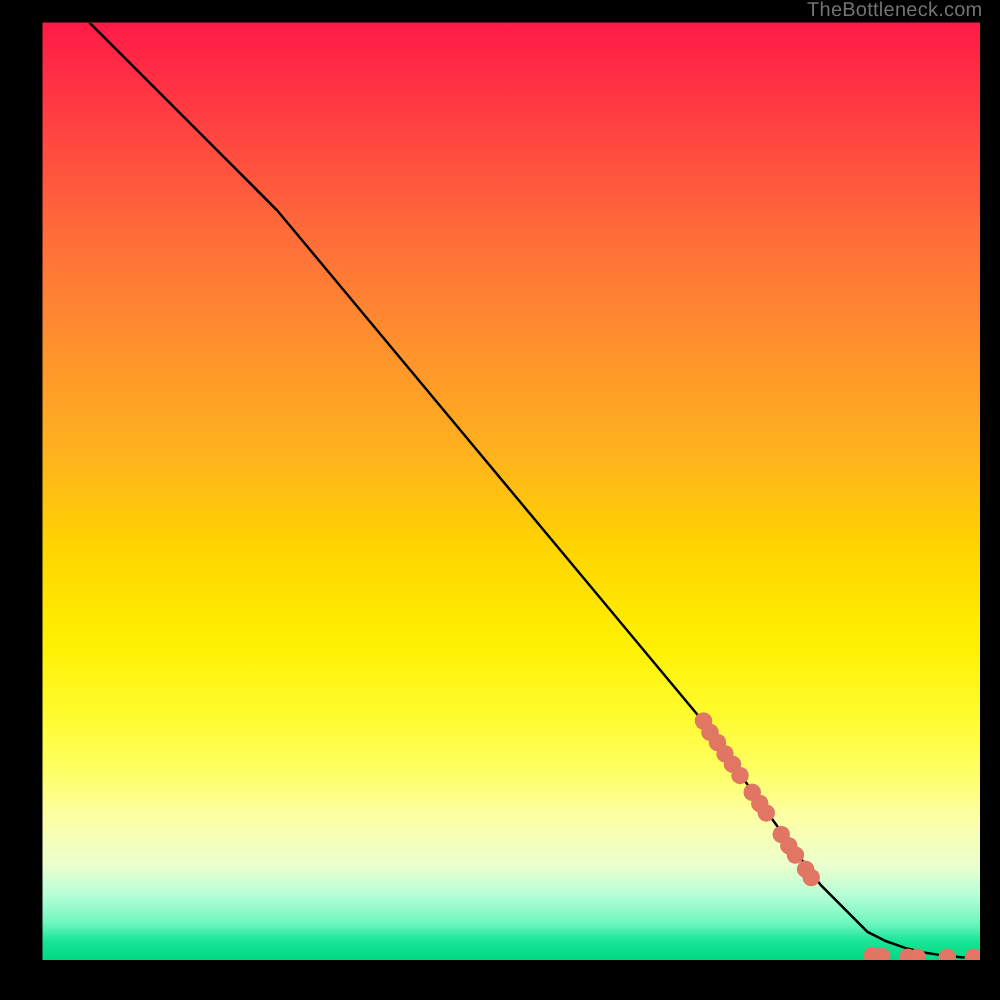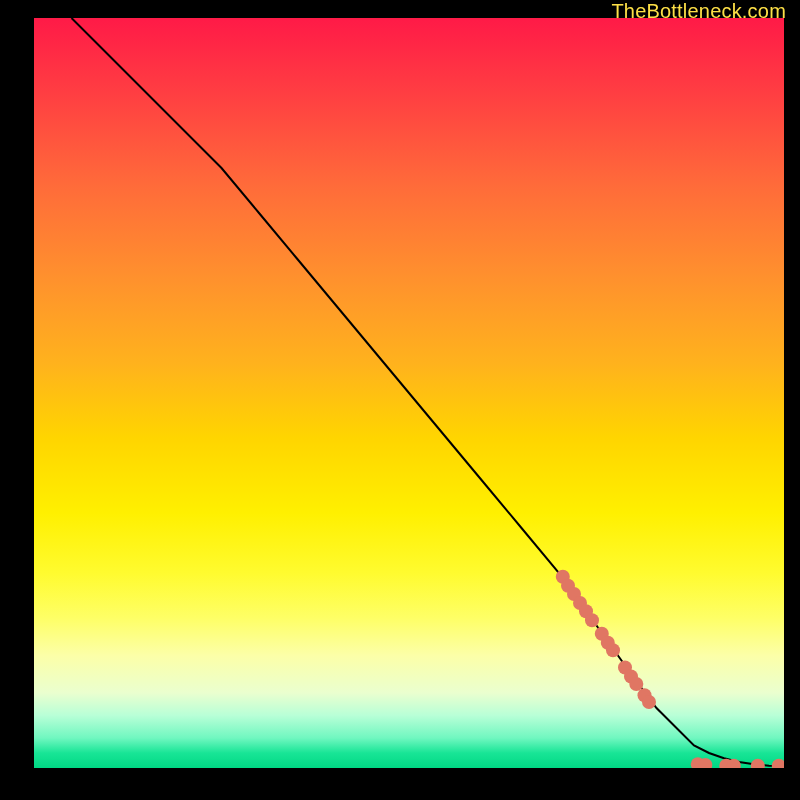--- a/index.html
+++ b/index.html
@@ -40,22 +40,22 @@
     position: absolute;
     left: 0;
     top: 0;
     width: 750px;
     height: 750px;
   }
   .attribution {
     position: absolute;
     top: 0px;
     right: 14px;
-    color: #fde047;
-    font-size: 20px;
+    color: #737373;
+    font-size: 16px;
     font-weight: 500;
     letter-spacing: 0.2px;
     user-select: none;
   }
 </style>
 </head>
 <body>
 
 <div class="frame">
   <svg class="curve" viewBox="0 0 750 750" preserveAspectRatio="none">

